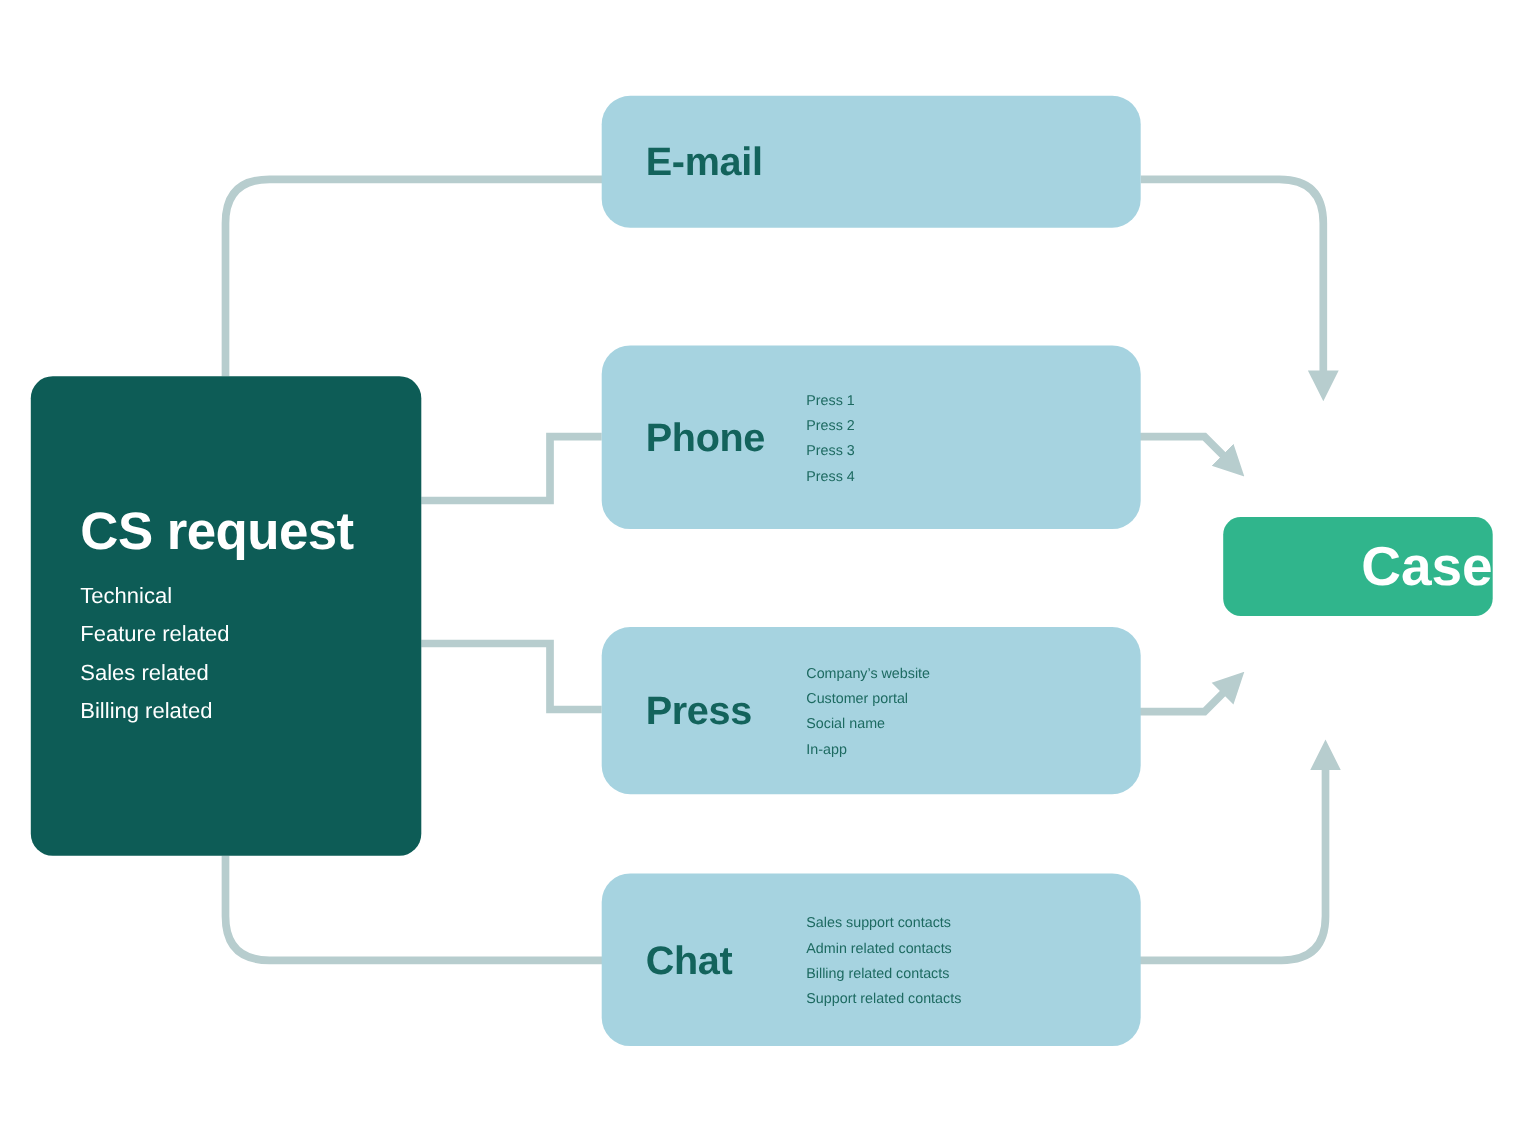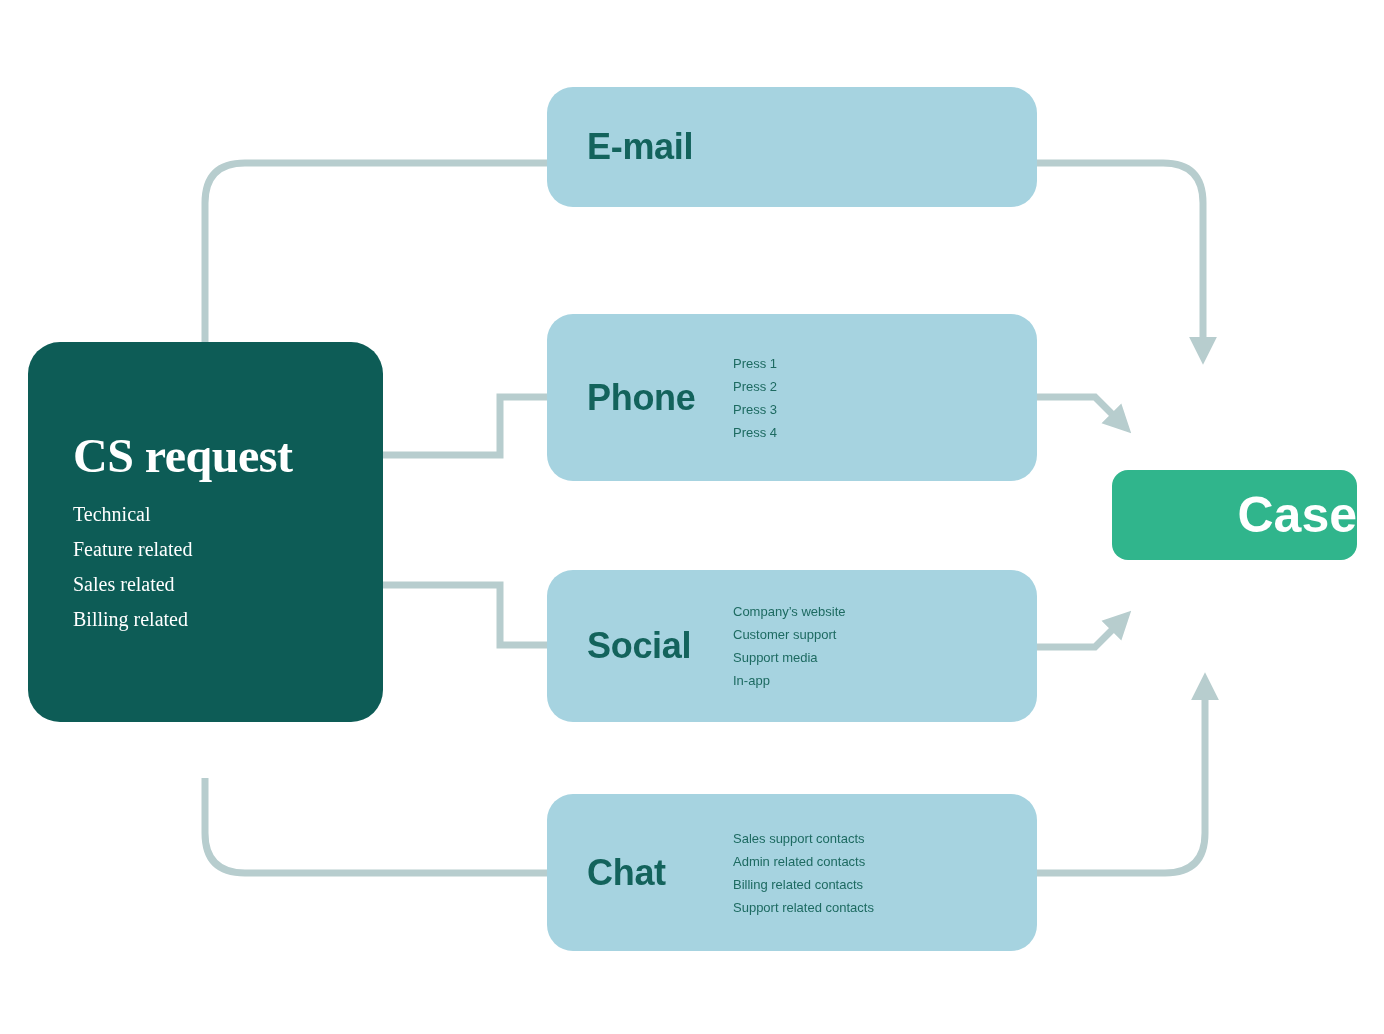--- a/index.html
+++ b/index.html
@@ -36,30 +36,29 @@
     fill: none;
     stroke-linejoin: miter;
   }
   .arrowhead { fill: var(--connector); }
 
   .node { position: absolute; }
 
   
   .source {
     left: 28px; top: 342px;
-    width: 355px; height: 380px;
+    width: 355px; height: 436px;
     background: var(--source-bg);
     color: var(--source-text);
-    border-radius: 32px;
+    border-radius: 20px;
     display: flex;
     flex-direction: column;
     justify-content: center;
     padding-left: 45px;
     padding-right: 20px;
-    font-family: Liberation Serif, serif;
   }
   .source-title {
     font-size: 48px;
     font-weight: bold;
     letter-spacing: -0.5px;
     margin-bottom: 14px;
   }
   .source-list div {
     font-size: 20px;
     line-height: 35px;
@@ -150,25 +149,25 @@
     <div class="channel-label">Phone</div>
     <div class="channel-details">
       <div>Press 1</div>
       <div>Press 2</div>
       <div>Press 3</div>
       <div>Press 4</div>
     </div>
   </div>
 
   <div class="node channel channel-online">
-    <div class="channel-label">Social</div>
+    <div class="channel-label">Press</div>
     <div class="channel-details">
       <div>Company’s website</div>
-      <div>Customer support</div>
-      <div>Support media</div>
+      <div>Customer portal</div>
+      <div>Social name</div>
       <div>In-app</div>
     </div>
   </div>
 
   <div class="node channel channel-chat">
     <div class="channel-label">Chat</div>
     <div class="channel-details">
       <div>Sales support contacts</div>
       <div>Admin related contacts</div>
       <div>Billing related contacts</div>

